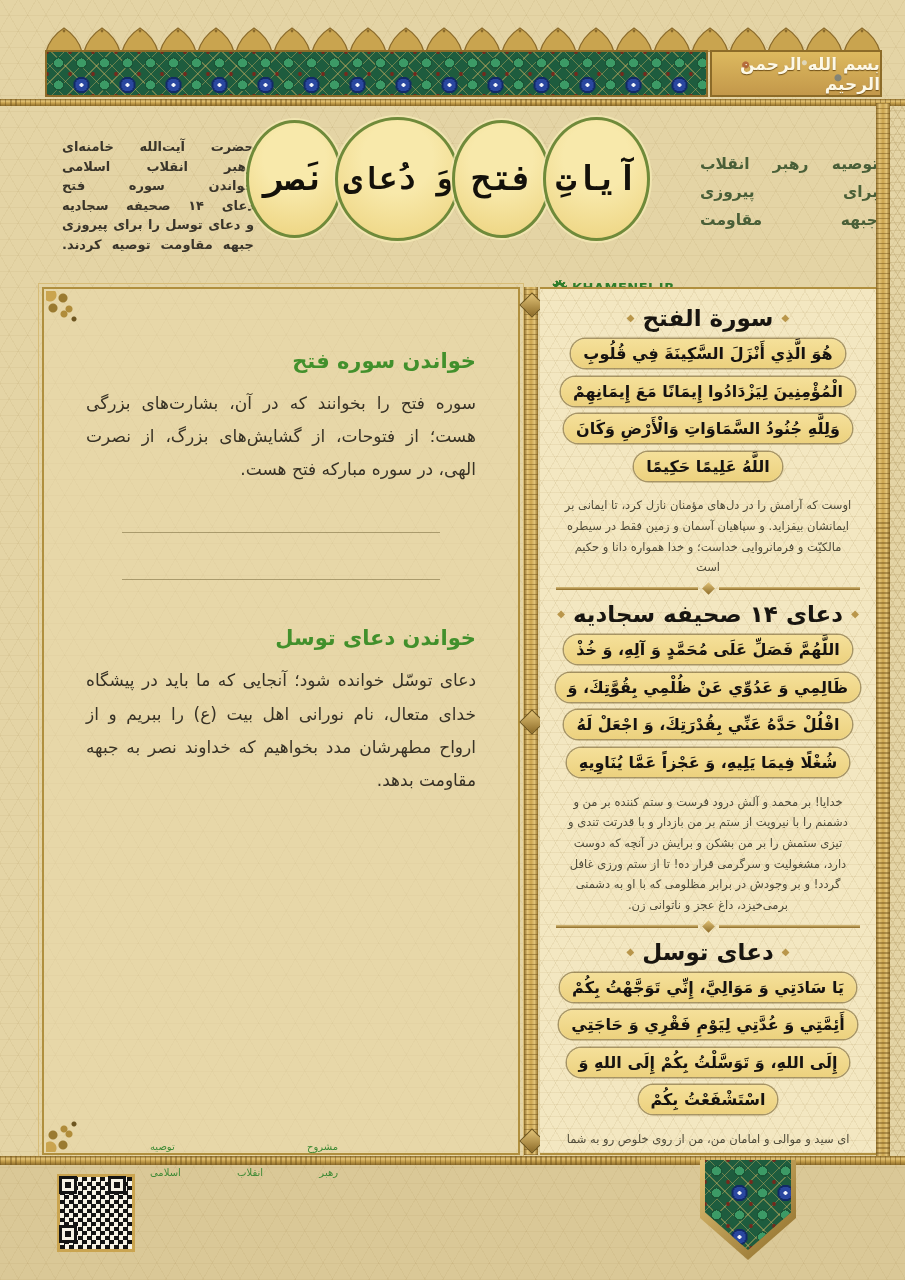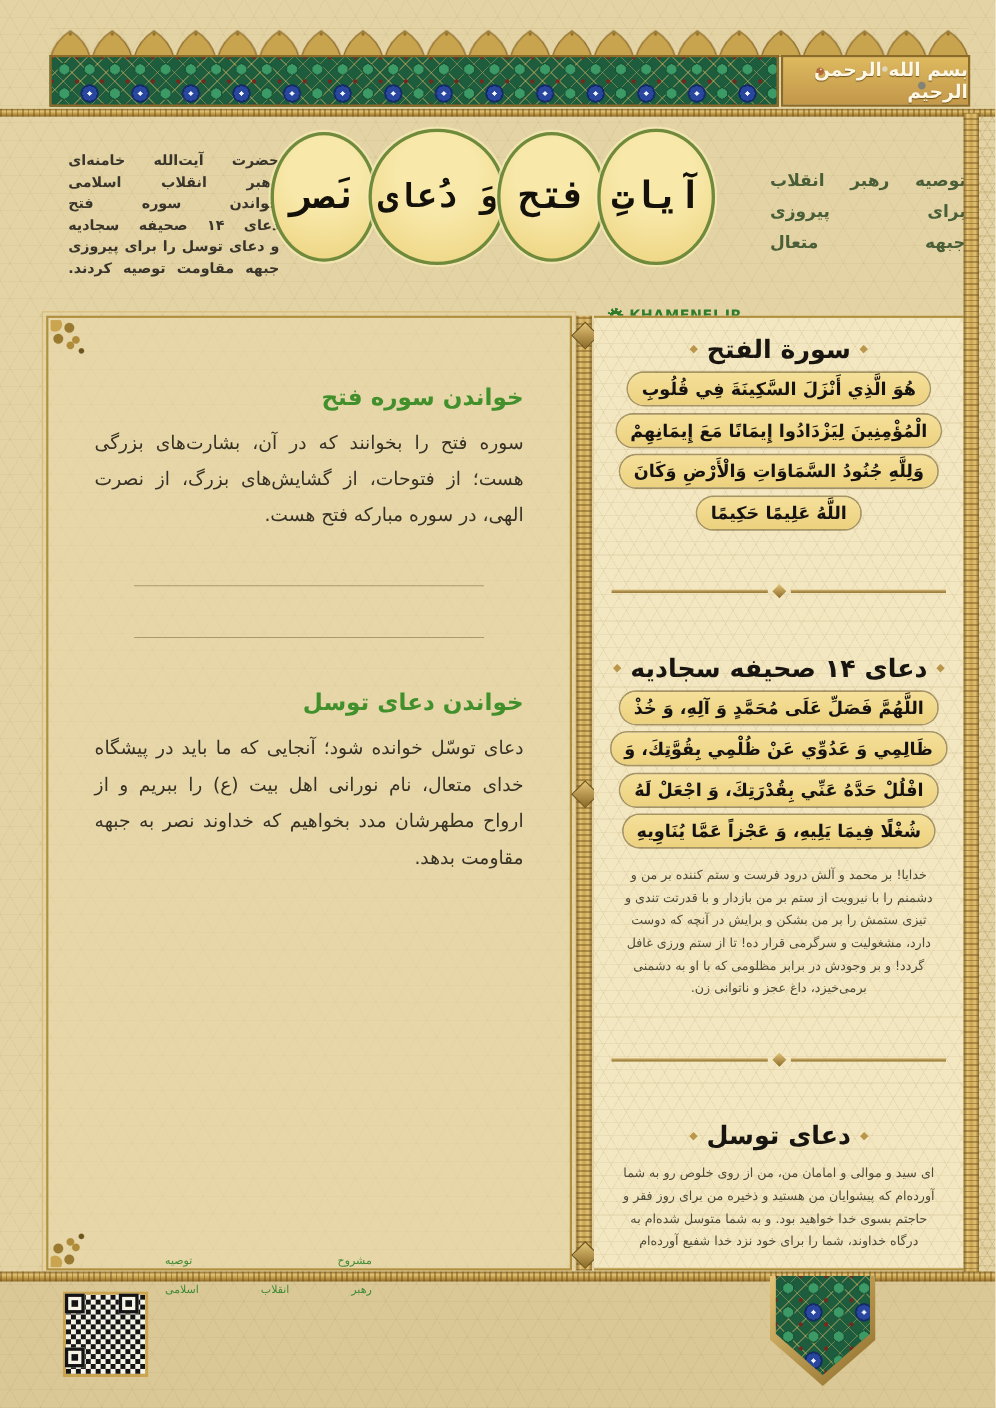--- a/index.html
+++ b/index.html
@@ -236,21 +236,21 @@
   </div>
 
   <div class="abs badge">
     <span class="badge-icon"></span>
     <span class="badge-label">KHAMENEI.IR</span>
   </div>
 
   <div class="abs right-note">
     <div>توصیه رهبر انقلاب</div>
     <div>برای پیروزی</div>
-    <div>جبهه متعال</div>
+    <div>جبهه مقاومت</div>
   </div>
 
   <div class="abs left-panel">
     <div>
       <h2 class="sec-heading">خواندن سوره فتح</h2>
       <p class="sec-body">سوره فتح را بخوانند که در آن، بشارت‌های بزرگی هست؛ از فتوحات، از گشایش‌های بزرگ، از نصرت الهی، در سوره مبارکه فتح هست.</p>
     </div>
     <hr class="sec-divider">
     <div>
     </div>
@@ -271,20 +271,21 @@
   <div class="diamond" style="left:523px;top:1132px;"></div>
 
   <div class="abs right-panel">
     <div class="prayer">
       <div class="prayer-title-row">
         <span class="orn">◆</span>
         <span class="prayer-title">سورة الفتح</span>
         <span class="orn">◆</span>
       </div>
       <p class="prayer-arabic"><span class="cloud">هُوَ الَّذِي أَنْزَلَ السَّكِينَةَ فِي قُلُوبِ الْمُؤْمِنِينَ لِيَزْدَادُوا إِيمَانًا مَعَ إِيمَانِهِمْ وَلِلَّهِ جُنُودُ السَّمَاوَاتِ وَالْأَرْضِ وَكَانَ اللَّهُ عَلِيمًا حَكِيمًا</span></p>
+      <p class="prayer-trans">اوست که آرامش را در دل‌های مؤمنان نازل کرد، تا ایمانی بر ایمانشان بیفزاید. و سپاهیان آسمان و زمین فقط در سیطره مالکیّت و فرمانروایی خداست؛ و خدا همواره دانا و حکیم است</p>
     </div>
 
     <div class="prayer-sep">
       <span class="line"></span>
       <span class="dia"></span>
       <span class="line"></span>
     </div>
 
     <div class="prayer">
       <div class="prayer-title-row">
@@ -301,20 +302,21 @@
       <span class="dia"></span>
       <span class="line"></span>
     </div>
 
     <div class="prayer">
       <div class="prayer-title-row">
         <span class="orn">◆</span>
         <span class="prayer-title">دعای توسل</span>
         <span class="orn">◆</span>
       </div>
+      <p class="prayer-arabic"><span class="cloud">يَا سَادَتِي وَ مَوَالِيَّ، إِنِّي تَوَجَّهْتُ بِكُمْ أَئِمَّتِي وَ عُدَّتِي لِيَوْمِ فَقْرِي وَ حَاجَتِي إِلَى اللهِ، وَ تَوَسَّلْتُ بِكُمْ إِلَى اللهِ وَ اسْتَشْفَعْتُ بِكُمْ</span></p>
       <p class="prayer-trans">ای سید و موالی و امامان من، من از روی خلوص رو به شما آورده‌ام که پیشوایان من هستید و ذخیره من برای روز فقر و حاجتم بسوی خدا خواهید بود. و به شما متوسل شده‌ام به درگاه خداوند، شما را برای خود نزد خدا شفیع آورده‌ام</p>
     </div>
   </div>
 
   <div class="abs right-band goldband"></div>
   <div class="abs margin-pattern"></div>
 
   <div class="abs bottom-rule goldrule"></div>
   <div class="abs footer"></div>
 

